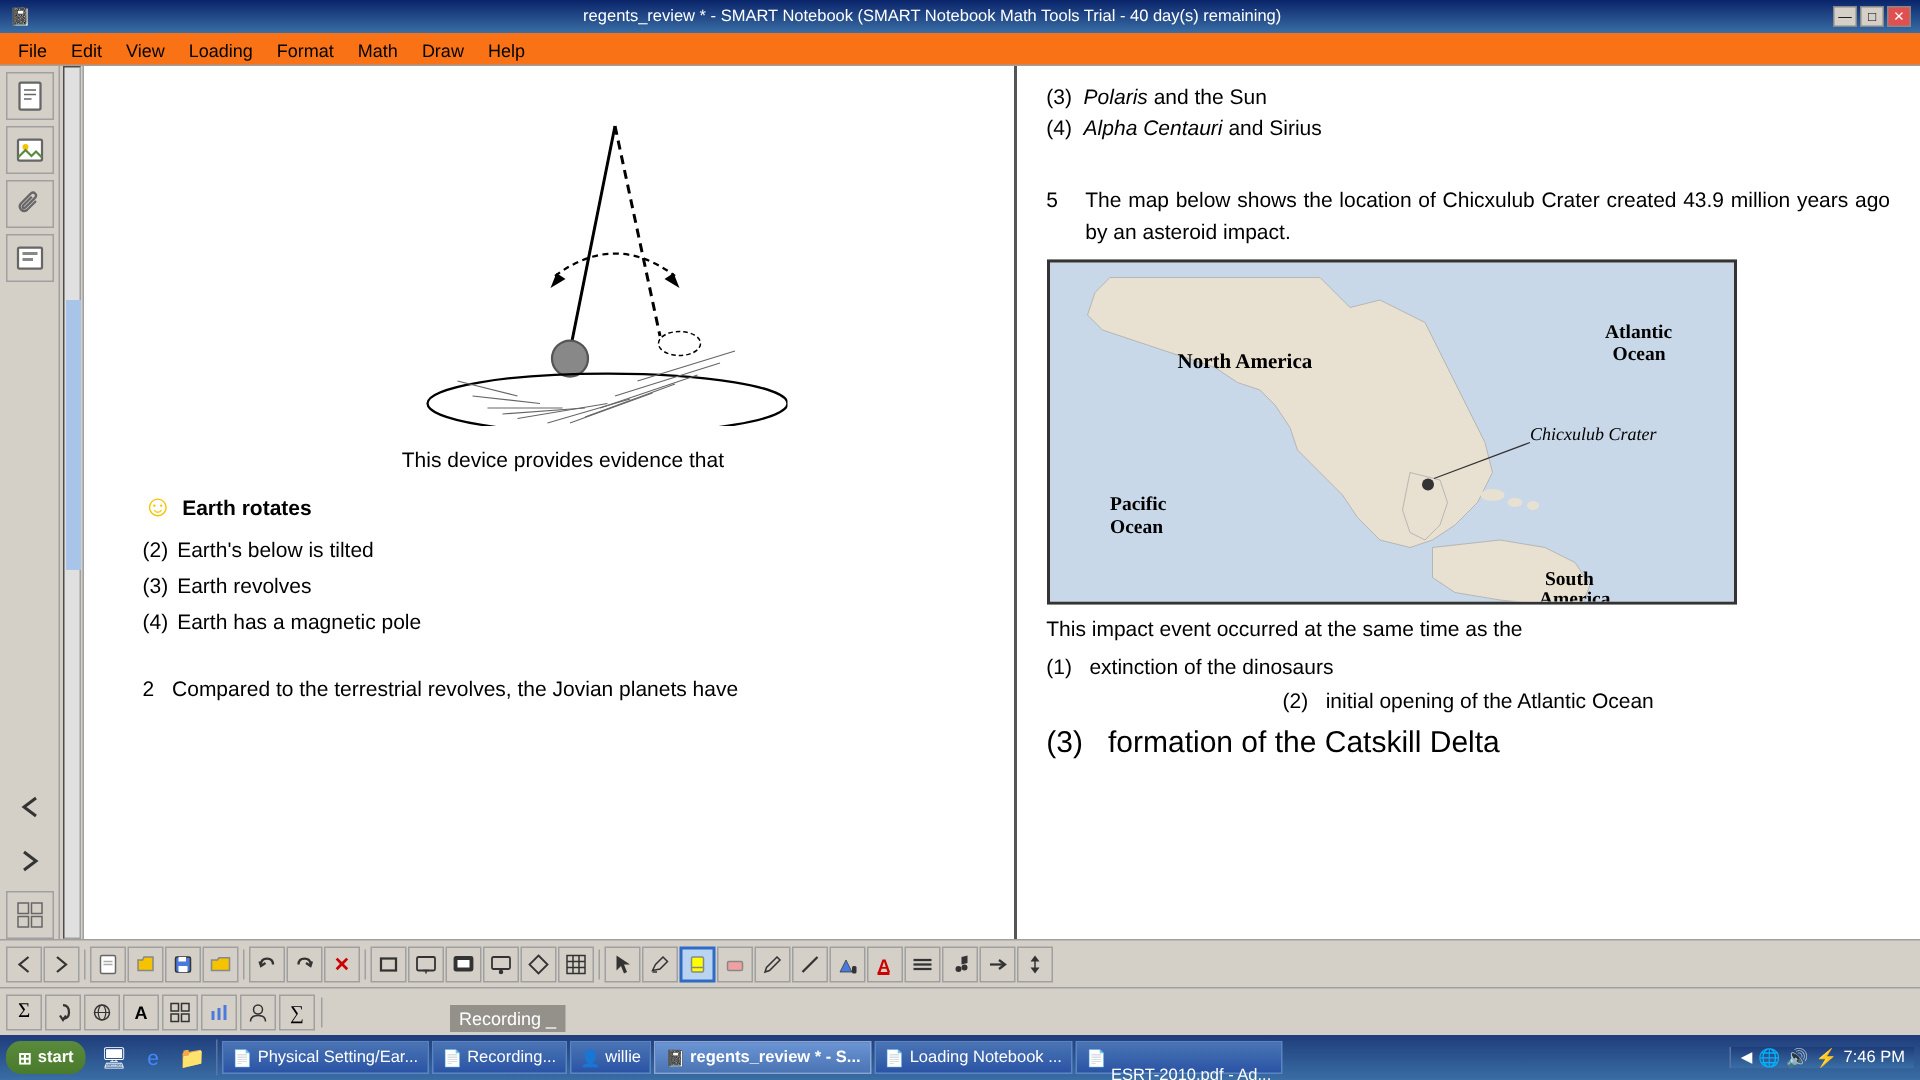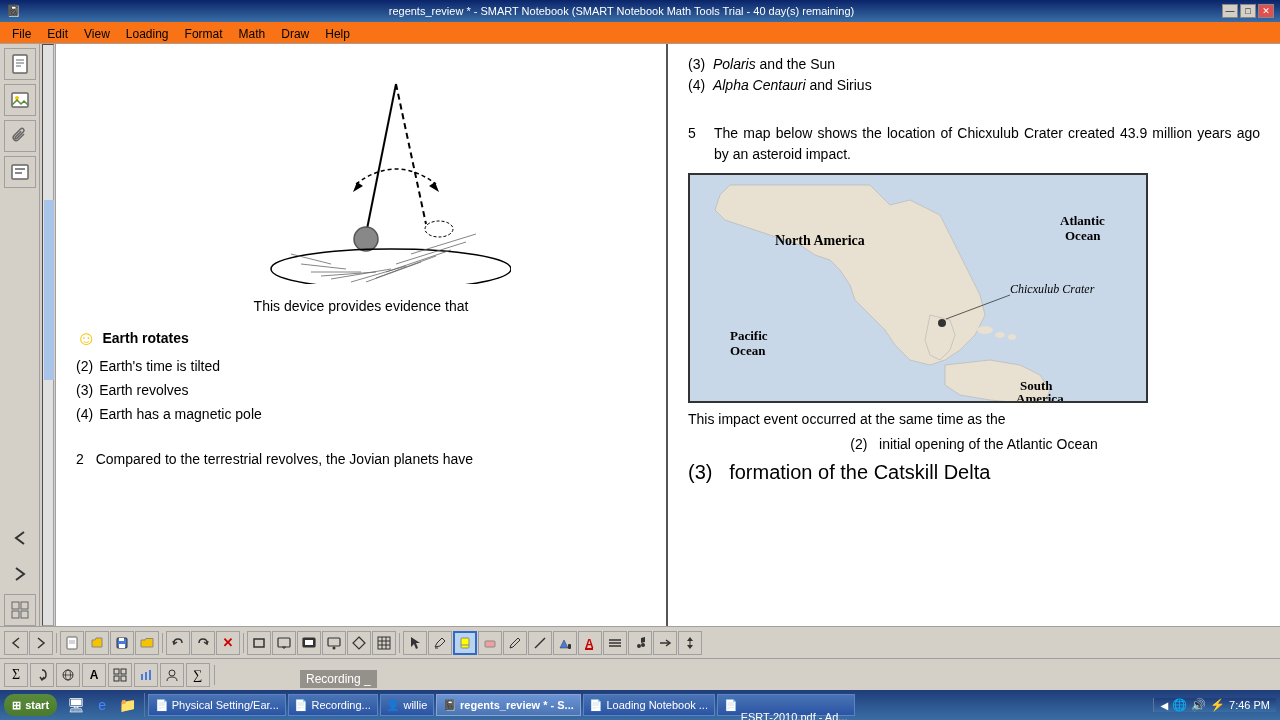--- a/index.html
+++ b/index.html
@@ -259,21 +259,21 @@
   <div id="vertical-scroll" style="width:16px; background:#d4d0c8; border-right:1px solid #a0a0a0; position:relative;">
     <div style="width:12px; height:100%; background:#e0e0e0; border:1px inset #a0a0a0; margin:0 auto; position:relative;">
       <div style="width:10px; height:25px; background:#b0b0b0; border:1px solid #888; position:absolute; top:160px; left:1px;"></div>
 
       <div style="width:10px; height:180px; background:#a8c4e8; position:absolute; top:155px; left:1px;"></div>
     </div>
   </div>
 
   <div id="content-area" style="flex:1; display:flex; background:white; overflow:hidden;">
 
-    <div id="left-page" style="width:50%; padding:10px 20px; border-right:2px solid #555; overflow:hidden; position:relative;">
+    <div id="left-page" style="width:50%; padding:10px 20px; border-right:2px solid #555; overflow:hidden; position:relative;margin-left:19px;">
 
       
       <div id="pendulum-area" style="text-align:center; margin-bottom:6px;">
         <svg width="300" height="230" viewBox="0 0 300 230">
 
           <line x1="185" y1="30" x2="155" y2="180" stroke="black" stroke-width="2"></line>
 
           <line x1="185" y1="30" x2="215" y2="170" stroke="black" stroke-width="2" stroke-dasharray="6,4"></line>
 
           <path d="M145,130 Q185,100 225,130" fill="none" stroke="black" stroke-width="1.5" stroke-dasharray="4,3"></path>
@@ -304,21 +304,21 @@
 
       <p style="text-align:center; font-size:14px; margin-bottom:6px;">This device provides evidence that</p>
 
       
       <div style="display:flex; align-items:center; margin:3px 0; font-size:14px;">
         <span style="color:#f5c300; font-size:20px; margin-right:6px;">☺</span>
         <span style="font-weight:bold;">Earth rotates</span>
       </div>
       <div style="display:flex; align-items:center; margin:3px 0; font-size:14px;">
         <span style="margin-right:6px;">(2)</span>
-        <span>Earth's time is tilted</span>
+        <span>Earth's below is tilted</span>
       </div>
       <div style="display:flex; align-items:center; margin:3px 0; font-size:14px;">
         <span style="margin-right:6px;">(3)</span>
         <span>Earth revolves</span>
       </div>
       <div style="display:flex; align-items:center; margin:3px 0; font-size:14px;">
         <span style="margin-right:6px;">(4)</span>
         <span>Earth has a magnetic pole</span>
       </div>
 
@@ -376,20 +376,21 @@
           <text x="330" y="215" font-size="13" font-family="Times New Roman" font-weight="bold" fill="#000">South</text>
           <text x="326" y="228" font-size="13" font-family="Times New Roman" font-weight="bold" fill="#000">America</text>
         </svg>
       </div>
 
       
       <p style="font-size:14px; margin:4px 0 4px 0;">This impact event occurred at the same time as the</p>
 
       
       <div>
+        <div style="font-size:14px; margin:2px 0;">(1) &nbsp; <span>extinction of the dinosaurs</span></div>
         <div style="font-size:14px; margin:2px 0;text-align:center;">(2) &nbsp; <span>initial opening of the Atlantic Ocean</span></div>
         <div style="font-size:20px; margin:2px 0;">(3) &nbsp; <span>formation of the Catskill Delta</span></div>
       </div>
     </div>
   </div>
 </div>
 
 <div id="toolbar-container" style="height:32px; background:#d4d0c8; border-top:1px solid #a0a0a0; display:flex; align-items:center; padding:2px 4px; gap:1px;">
   <div class="tool-btn">
     <svg width="14" height="14" viewBox="0 0 14 14">

